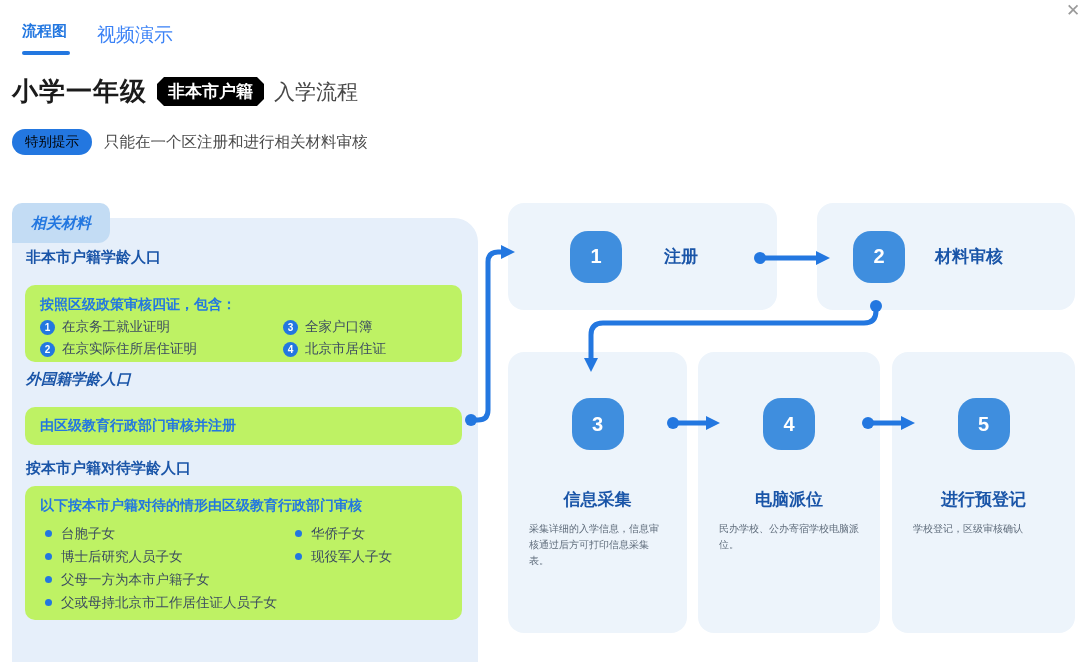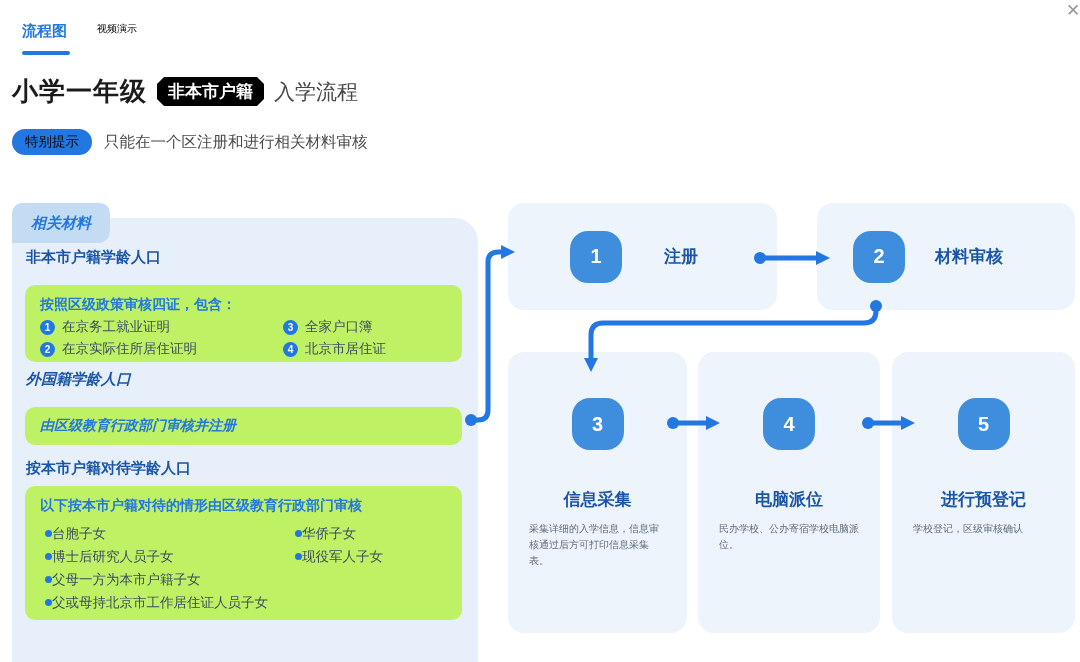--- a/index.html
+++ b/index.html
@@ -2,21 +2,21 @@
 <html><head>
 <meta charset="utf-8">
 <style>
   * { margin:0; padding:0; box-sizing:border-box; }
   body { font-family:"Liberation Sans","DejaVu Sans",sans-serif; background:#fff; }
   .canvas { position:relative; width:1080px; height:662px; background:#ffffff; overflow:hidden; }
 
   
   .tab-flow { position:absolute; left:22px; top:22px; font-size:15px; font-weight:bold; color:#2377e0; cursor:pointer; }
   .tab-underline { position:absolute; left:22px; top:51px; width:48px; height:4px; background:#2377e0; border-radius:2px; }
-  .tab-video { position:absolute; left:97px; top:22px; font-size:10px; color:#000000; cursor:pointer; }
+  .tab-video { position:absolute; left:97px; top:22px; font-size:19px; color:#3b82f6; cursor:pointer; }
   .close-btn { position:absolute; left:1066px; top:0px; font-size:17px; font-weight:bold; color:#9a9a9a; cursor:pointer; }
 
   
   .title-row { position:absolute; left:12px; top:74px; display:flex; align-items:center; }
   .title-grade { font-size:26px; font-weight:900; color:#1b1b1b; letter-spacing:1px; }
   .title-badge { margin:0 10px; background:#000000; color:#fff; font-size:17px; font-weight:bold; padding:3px 11px;
     clip-path:polygon(7px 0,calc(100% - 7px) 0,100% 7px,100% calc(100% - 7px),calc(100% - 7px) 100%,7px 100%,0 calc(100% - 7px),0 7px); }
   .title-suffix { font-size:21px; color:#484848; }
 
   
@@ -27,26 +27,26 @@
   
   .panel { position:absolute; left:12px; top:218px; width:466px; height:514px; background:#e6effa; border-radius:24px; }
   .panel-tab { position:absolute; left:12px; top:203px; width:98px; height:40px; background:#c3dcf4; border-radius:10px 10px 12px 0;
     color:#2377e0; font-size:15px; font-weight:bold; text-align:center; line-height:40px;font-style:italic; }
   .panel h3 { position:absolute; font-size:15px; font-weight:bold; color:#1a55a8; }
   .ph1 { left:14px; top:30px; } .ph2 { left:14px; top:152px;font-style:italic; } .ph3 { left:14px; top:241px; }
   .ibox { position:absolute; left:13px; width:437px; background:#bef264; border-radius:10px; }
   .ibox1 { top:67px; height:77px; } .ibox2 { top:189px; height:38px; display:flex; align-items:center; }
   .ibox3 { top:268px; height:134px; }
   .ibox-title { position:absolute; left:15px; top:11px; font-size:14px; font-weight:bold; color:#2377e0; }
-  .ibox2-text { margin-left:15px; font-size:14px; font-weight:bold; color:#2377e0;font-style:italic; }
+  .ibox2-text { margin-left:15px; font-size:14px; font-weight:bold; color:#2377e0; }
   .num-item { position:absolute; display:flex; align-items:center; gap:7px; font-size:13.5px; color:#3c4c60; }
   .num-badge { width:15px; height:15px; border-radius:50%; background:#2377e0; color:#fff; font-size:10px; font-weight:bold;
     display:flex; align-items:center; justify-content:center; flex:0 0 15px; }
   .ni1 { left:15px; top:33px; } .ni2 { left:15px; top:55px; } .ni3 { left:258px; top:33px; } .ni4 { left:258px; top:55px; }
-  .bullet-item { display:flex; align-items:center; font-size:13.5px; color:#3c4c60; line-height:23px; }
+  .bullet-item { display:flex; align-items:center; gap:9px; font-size:13.5px; color:#3c4c60; line-height:23px; }
   .bullet-dot { width:7px; height:7px; border-radius:50%; background:#2377e0; flex:0 0 7px; }
   .bcol1 { position:absolute; left:20px; top:36px; } .bcol2 { position:absolute; left:270px; top:36px; }
 
   
   .fbox { position:absolute; background:#edf4fb; border-radius:16px; }
   .fbox-h { display:flex; align-items:center; }
   .fb1 { left:508px; top:203px; width:269px; height:107px; padding-left:62px; }
   .fb2 { left:817px; top:203px; width:258px; height:107px; padding-left:36px; }
   .fb3 { left:508px; top:352px; width:179px; height:281px; }
   .fb4 { left:698px; top:352px; width:182px; height:281px; }

